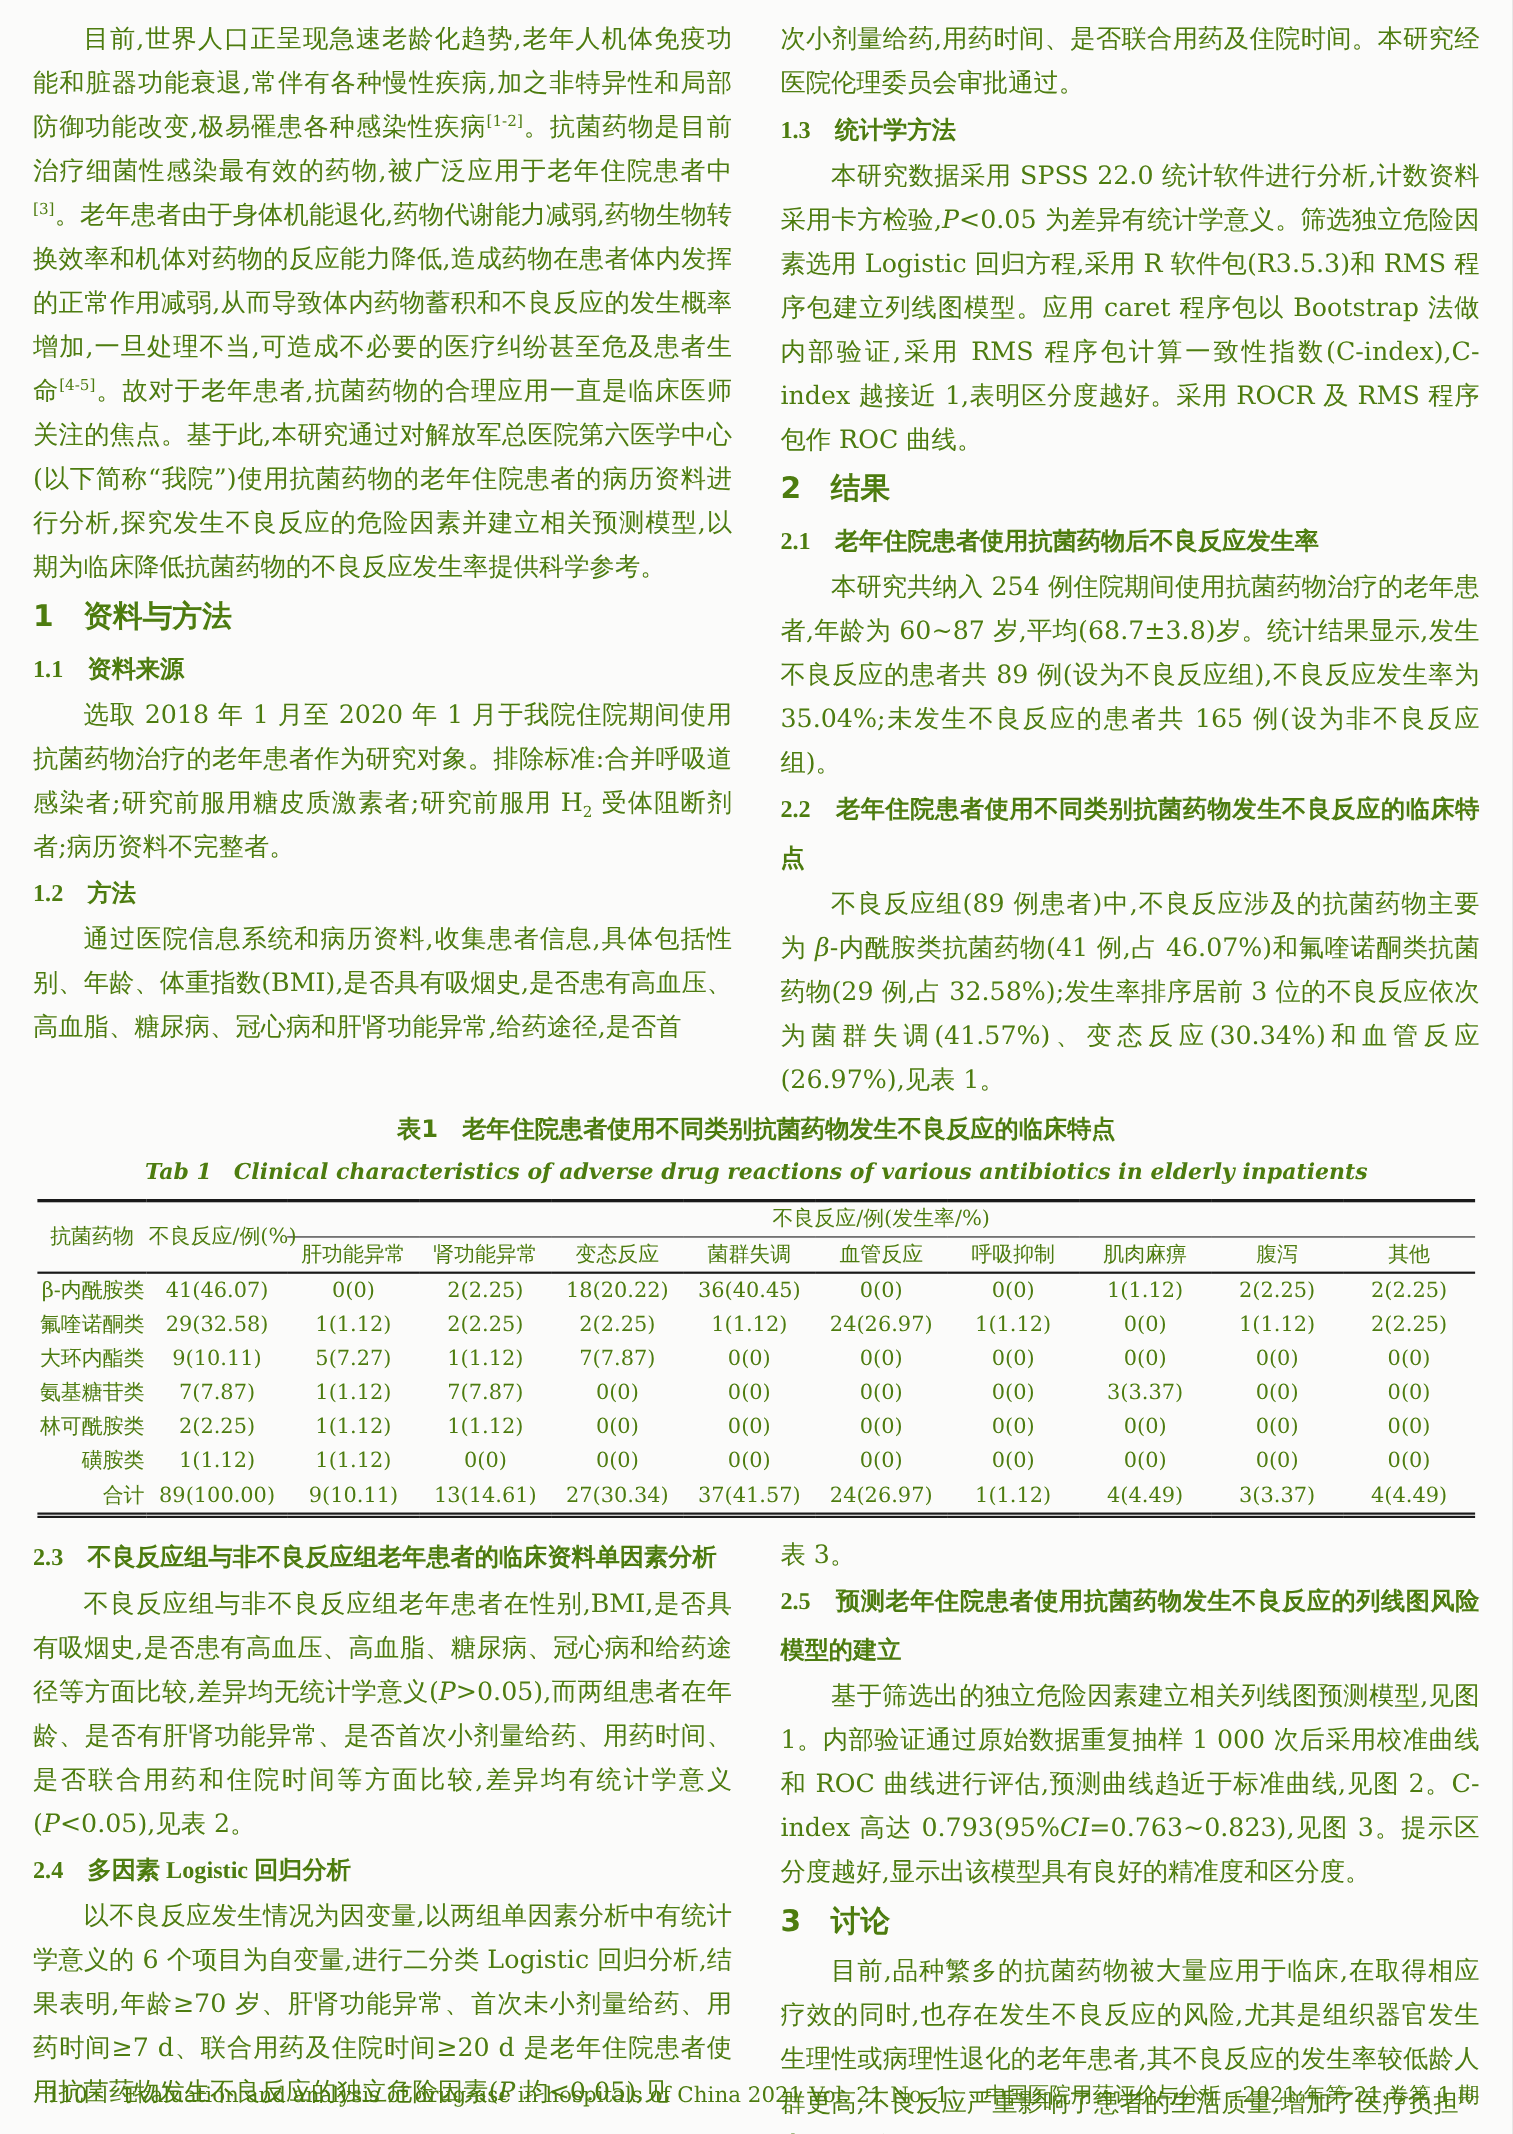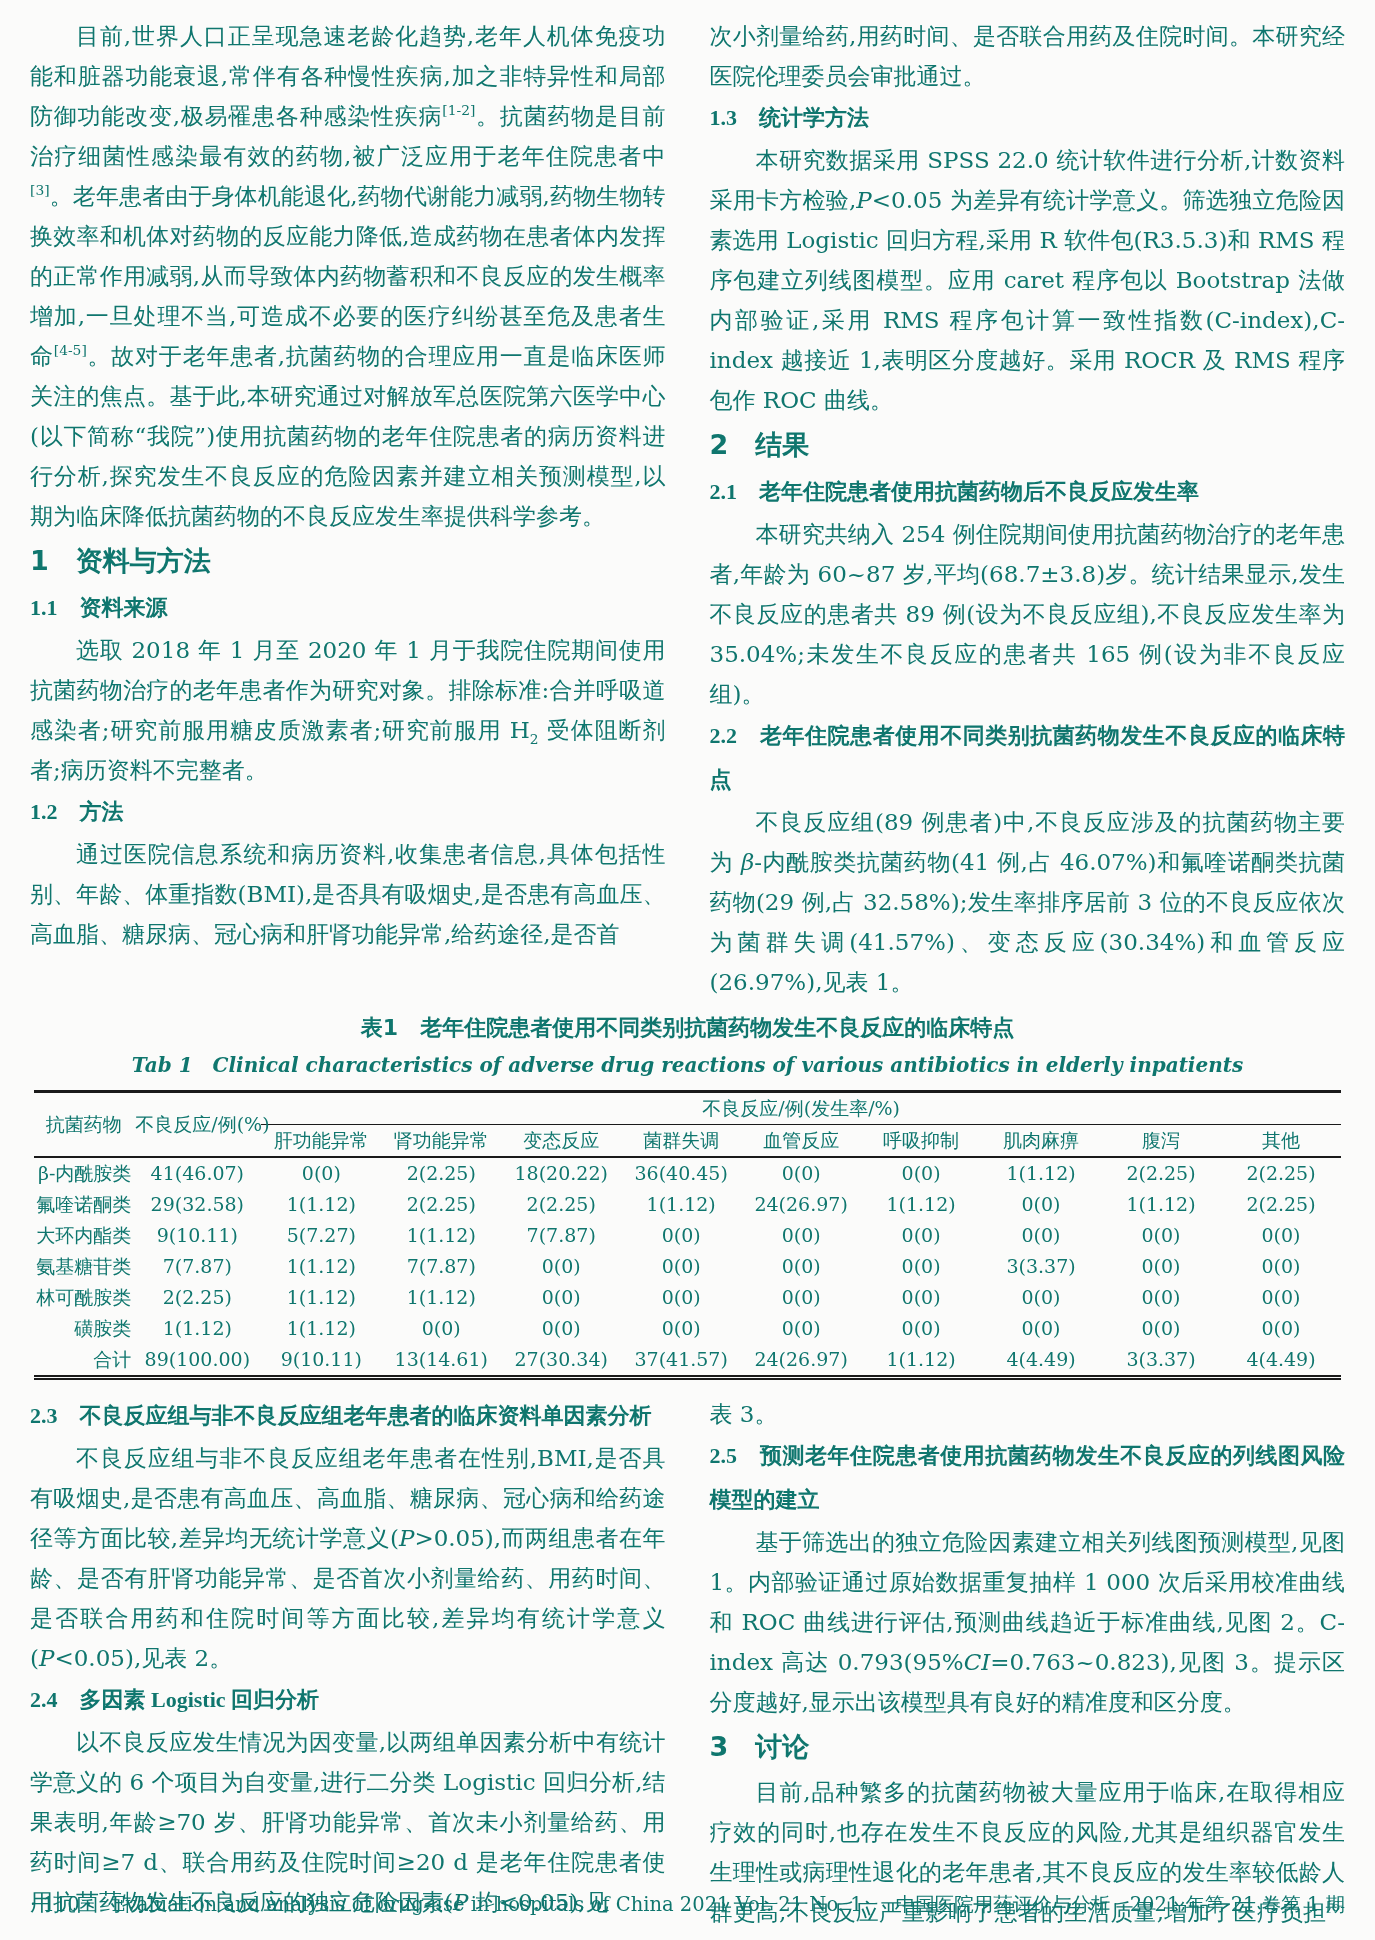--- a/index.html
+++ b/index.html
@@ -1,18 +1,18 @@
 <!DOCTYPE html>
 <html lang="zh"><head>
 <meta charset="utf-8">
 <style>
   html,body{margin:0;padding:0;background:#d8d8d8;}
   .page{
     position:relative;width:1375px;height:1940px;margin:0 auto;
-    background:#fbfbfa;color:#0f766e;box-sizing:border-box;
+    background:#fbfbfa;color:#4d7c0f;box-sizing:border-box;
     padding:16px 30px 0;overflow:hidden;
     font-family:"DejaVu Serif","Liberation Serif",serif;
   }
   .columns{display:flex;gap:44px;}
   .col{flex:1;min-width:0;font-size:23px;line-height:40px;text-align:justify;}
   .blk{margin:0;}
   .blk.p{text-indent:2em;}
   .blk.p.noindent{text-indent:0;}
   .blk.h1{
     font-family:"DejaVu Sans","Liberation Sans",sans-serif;

